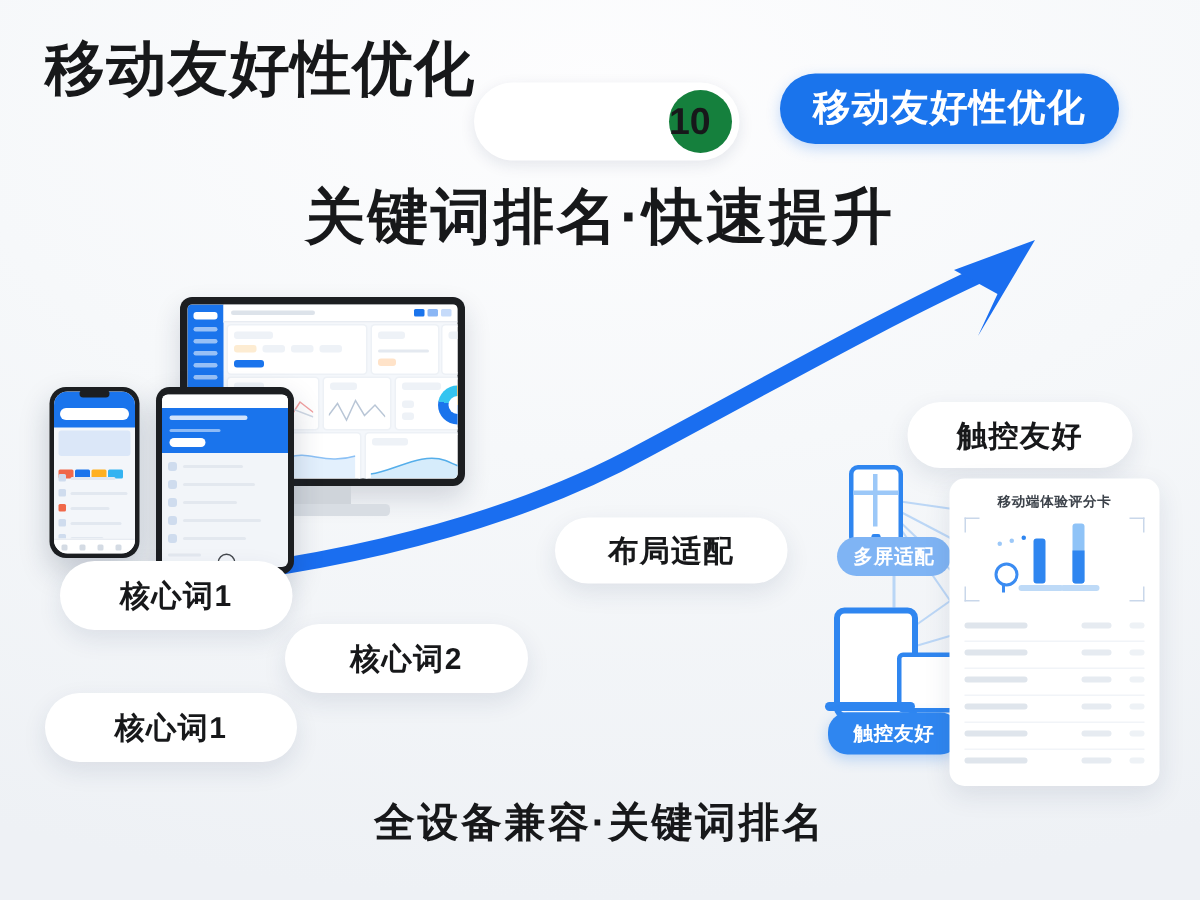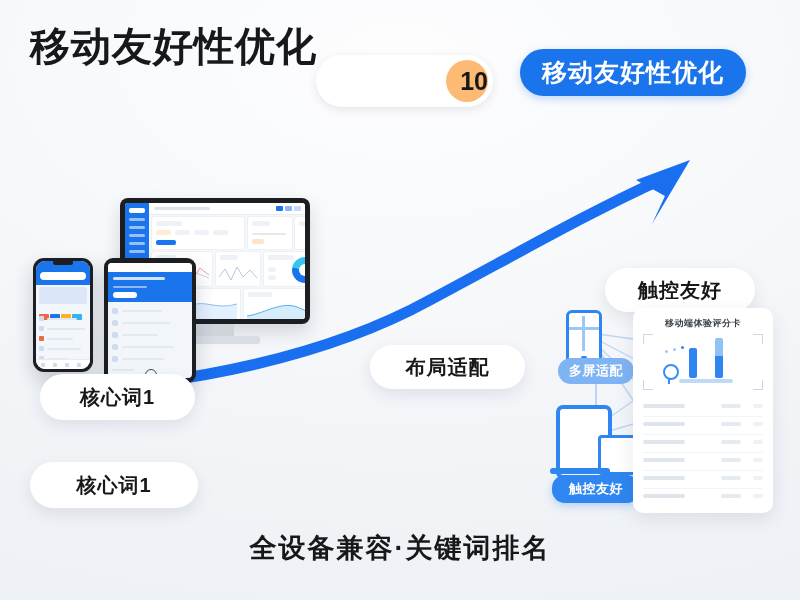--- a/index.html
+++ b/index.html
@@ -36,22 +36,22 @@
     display:flex;align-items:center;
     padding-left:22px;box-sizing:border-box;
   }
   .top-word{
     color:#ffffff;font-size:31px;font-weight:bold;
     letter-spacing:1px;line-height:1;
   }
   .top-num-circle{
     position:absolute;right:5px;top:5px;
     width:42px;height:42px;border-radius:50%;
-    background:#fdba74;
-    display:flex;align-items:center;justify-content:flex-end;
+    background:#15803d;
+    display:flex;align-items:center;justify-content:flex-start;
   }
   .top-num{
     color:#17181a;font-size:25px;font-weight:bold;line-height:1;
   }
   .hd-pill{
     position:absolute;left:520px;top:49px;
     height:47px;border-radius:24px;
     background:#1a74ec;
     display:flex;align-items:center;justify-content:center;
     padding:0 22px;
@@ -158,21 +158,21 @@
   }
   .kw1{left:40px;top:374px;width:155px;height:46px;}
   .kw2{left:190px;top:416px;width:162px;height:46px;}
   .kw3{left:30px;top:462px;width:168px;height:46px;}
   .kw-layout{left:370px;top:345px;width:155px;height:44px;font-family:Liberation Serif, serif;}
   .kw-touch{left:605px;top:268px;width:150px;height:44px;}
 
   
   .mini{position:absolute;left:548px;top:300px;width:235px;height:215px;}
   .mini-card{
-    position:absolute;left:85px;top:8px;width:140px;height:205px;
+    position:absolute;left:85px;top:19px;width:140px;height:205px;
     background:#ffffff;border-radius:10px;
     box-shadow:0 6px 18px rgba(30,50,90,.10);
     overflow:hidden;
     text-decoration:underline;
   }
   .mini-card-title{
     position:absolute;left:0;right:0;top:9px;text-align:center;
     font-size:9px;font-weight:bold;color:#3c424a;letter-spacing:.5px;
   }
   .mini-hero{position:absolute;left:10px;top:26px;right:10px;height:56px;}
@@ -230,20 +230,21 @@
   <div class="top-badge">
     <div class="top-num-circle">
       <span class="top-num">10</span>
     </div>
   </div>
 
   <div class="hd-pill">
     <span>移动友好性优化</span>
   </div>
 
+  <div class="hd-sub">关键词排名·快速提升</div>
 
   <svg class="arrow-svg" viewBox="0 0 800 280">
     <path d="M55 240 C 190 236, 330 205, 430 150 C 520 102, 590 62, 660 30" stroke="#1a6ef0" stroke-width="11" fill="none" stroke-linecap="round"></path>
     <path d="M690 10 L 636 30 L 665 46 L 652 74 Z" fill="#1a6ef0"></path>
   </svg>
 
   <div class="devices">
 
     <div class="monitor">
       <div class="mon-bezel">
@@ -372,20 +373,21 @@
           <i style="left:5px;"></i>
             <i style="left:17px;"></i>
             <i style="left:29px;"></i>
             <i style="left:41px;"></i>
         </div>
       </div>
     </div>
   </div>
 
   <div class="kw kw1">核心词1</div>
+  <div class="kw kw2">核心词2</div>
   <div class="kw kw3">核心词1</div>
   <div class="kw kw-layout">布局适配</div>
   <div class="kw kw-touch">触控友好</div>
 
   <div class="mini">
 
     <svg style="position:absolute;left:0;top:0;width:235px;height:215px;">
       <g stroke="#bcd7f6" stroke-width="1.4" fill="none">
         <line x1="50" y1="34" x2="92" y2="40"></line>
         <line x1="50" y1="40" x2="92" y2="62"></line>

